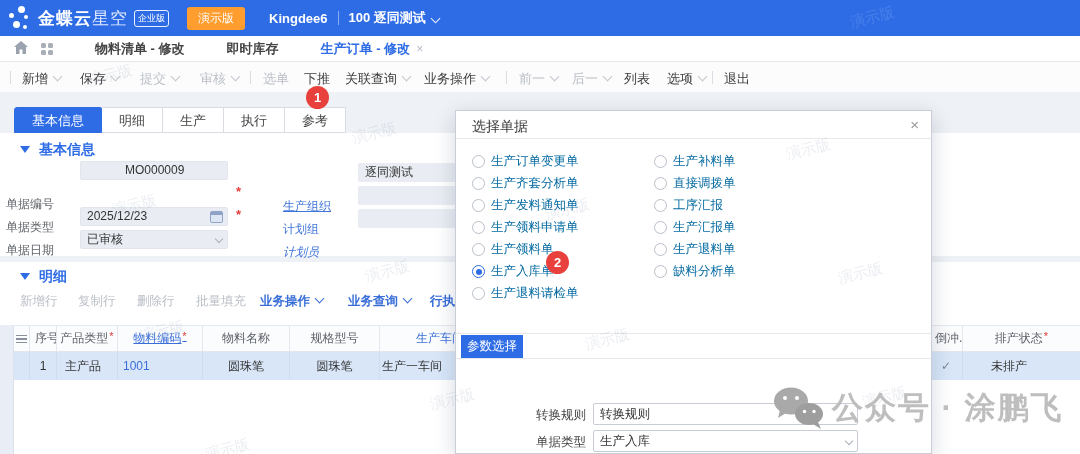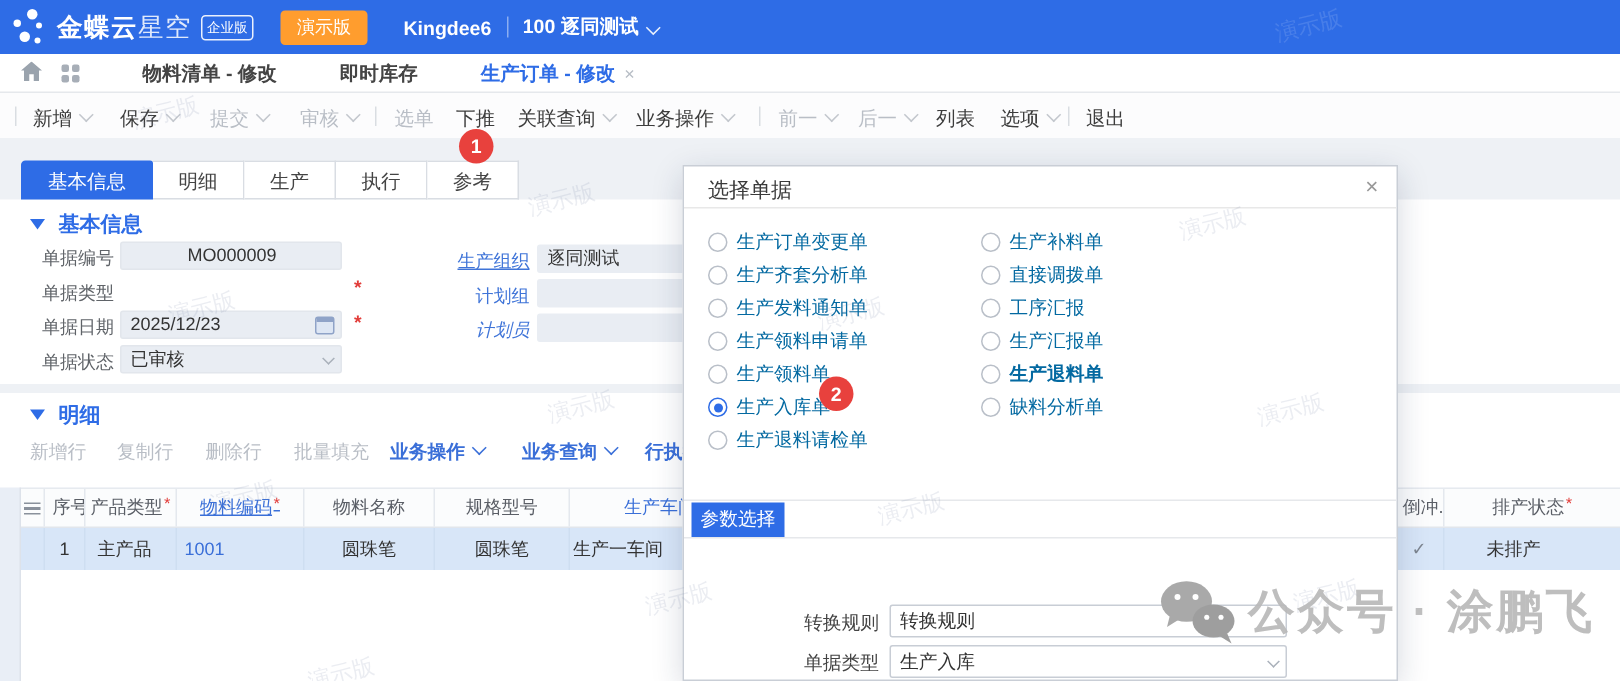--- a/index.html
+++ b/index.html
@@ -47,21 +47,21 @@
   .ftab { height:26px; padding:0 17px; line-height:25px; font-size:13px; background:#fff; border:1px solid #d9dde3; border-left:none; color:#444; cursor:pointer; }
   .ftab:first-child { border-left:1px solid #d9dde3; border-radius:3px 0 0 0; margin-left:14px; }
   .ftab.active { background:#2e6ce6; border-color:#2e6ce6; color:#fff; border-radius:3px 2px 0 0; }
 
   
   .card1 { position:absolute; left:0; top:133px; width:1080px; height:123px; background:#fff; }
   .card2 { position:absolute; left:0; top:262px; width:1080px; height:192px; background:#fff; }
   .sec-title { position:absolute; font-size:14px; font-weight:bold; color:#2e6ce6; }
   .tri { display:inline-block; width:0; height:0; border-left:5px solid transparent; border-right:5px solid transparent; border-top:7px solid #2e6ce6; margin-right:9px; vertical-align:1px; }
 
-  .flabel { position:absolute; font-size:12px; color:#5f6368; text-align:right; }
+  .flabel { position:absolute; font-size:12px; color:#5f6368; text-align:left;margin-top:32px; }
   .flabel.link { color:#3f74d8; }
   .flabel.u { text-decoration:underline; }
   .finput { position:absolute; height:19px; background:#e9edf3; border:1px solid #e2e6ec; border-radius:2px; font-size:12px; color:#333; line-height:17px; padding:0 6px; white-space:nowrap; overflow:hidden; }
   .req { position:absolute; color:#e23c39; font-size:13px; font-weight:bold; }
   .in-chev { position:absolute; right:5px; top:5px; width:6px; height:6px; border-right:1.5px solid #a9b0ba; border-bottom:1.5px solid #a9b0ba; transform:rotate(45deg); }
   .cal-icon { position:absolute; right:4px; top:3px; width:13px; height:12px; border:1.5px solid #8fa3c8; border-radius:2px; background:linear-gradient(#8fa3c8 3px, #dde6f4 3px); }
 
   
   .dt-item { position:absolute; top:293px; font-size:12.5px; white-space:nowrap; }
   .dt-item.disabled { color:#b9bec6; }
@@ -300,21 +300,21 @@
       <span class="radio-lbl">直接调拨单</span>
     </div>
   <div class="radio-row" style="left:198px; top:86px;">
       <span class="radio"></span>
       <span class="radio-lbl">工序汇报</span>
     </div>
   <div class="radio-row" style="left:198px; top:108px;">
       <span class="radio"></span>
       <span class="radio-lbl">生产汇报单</span>
     </div>
-  <div class="radio-row" style="left:198px; top:130px;font-weight:bold;">
+  <div class="radio-row" style="left:198px; top:130px;">
       <span class="radio"></span>
       <span class="radio-lbl">生产退料单</span>
     </div>
   <div class="radio-row" style="left:198px; top:152px;">
       <span class="radio"></span>
       <span class="radio-lbl">缺料分析单</span>
     </div>
 
   <div class="dlg-footline"></div>
   <div class="dlg-tab">参数选择</div>

